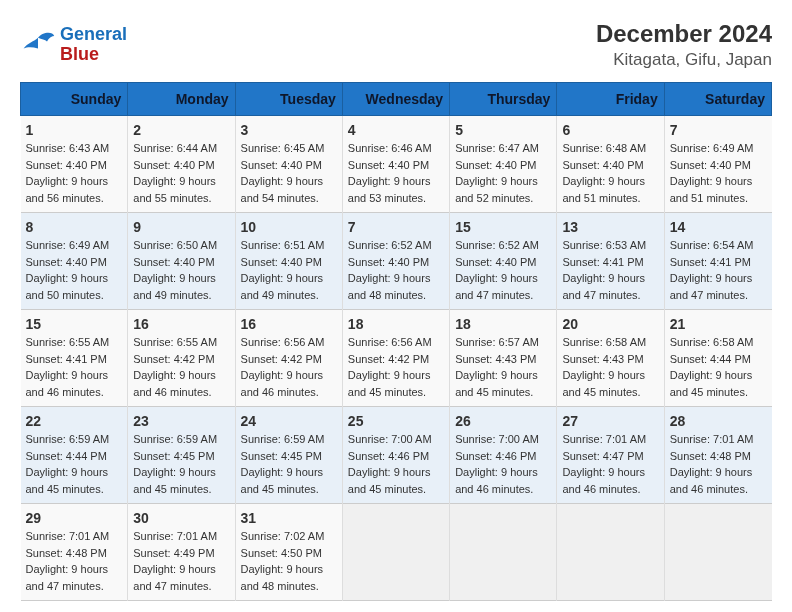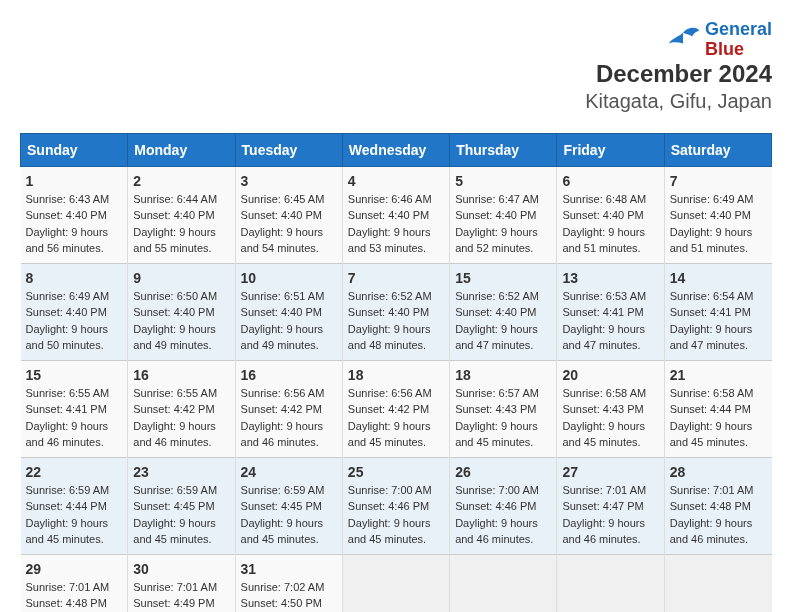--- a/index.html
+++ b/index.html
@@ -6,23 +6,22 @@
     body {
       font-family: Arial, sans-serif;
       background: #fff;
       width: 792px;
       min-height: 612px;
       padding: 20px;
     }
     .header {
       display: flex;
       justify-content: space-between;
-      align-items: flex-end;
-      margin-bottom: 20px;
-      flex-direction: column;
+      align-items: center;
+      margin-bottom: 12px;
     }
     .logo {
       display: flex;
       align-items: center;
       gap: 4px;
     }
     .logo-text {
       font-size: 18px;
       font-weight: bold;
       color: #333;
@@ -37,34 +36,34 @@
     }
     .title-section {
       text-align: right;
     }
     .month-title {
       font-size: 24px;
       font-weight: bold;
       color: #333;
     }
     .location {
-      font-size: 20px;
+      font-size: 17px;
       color: #555;
       margin-top: 2px;
     }
     table {
       width: 100%;
       border-collapse: collapse;
       font-size: 11px;
     }
     thead tr th {
       background-color: #2176c8;
-      color: #ffffff;
+      color: #0f172a;
       padding: 8px 6px;
-      text-align: left;
+      text-align: right;
       font-size: 14px;
       font-weight: bold;
       border: 1px solid #1a5fa0;
     }
     tbody tr {
       border-bottom: 1px solid #ccc;
     }
     tbody tr:nth-child(odd) {
       background-color: #f9f9f9;
     }

